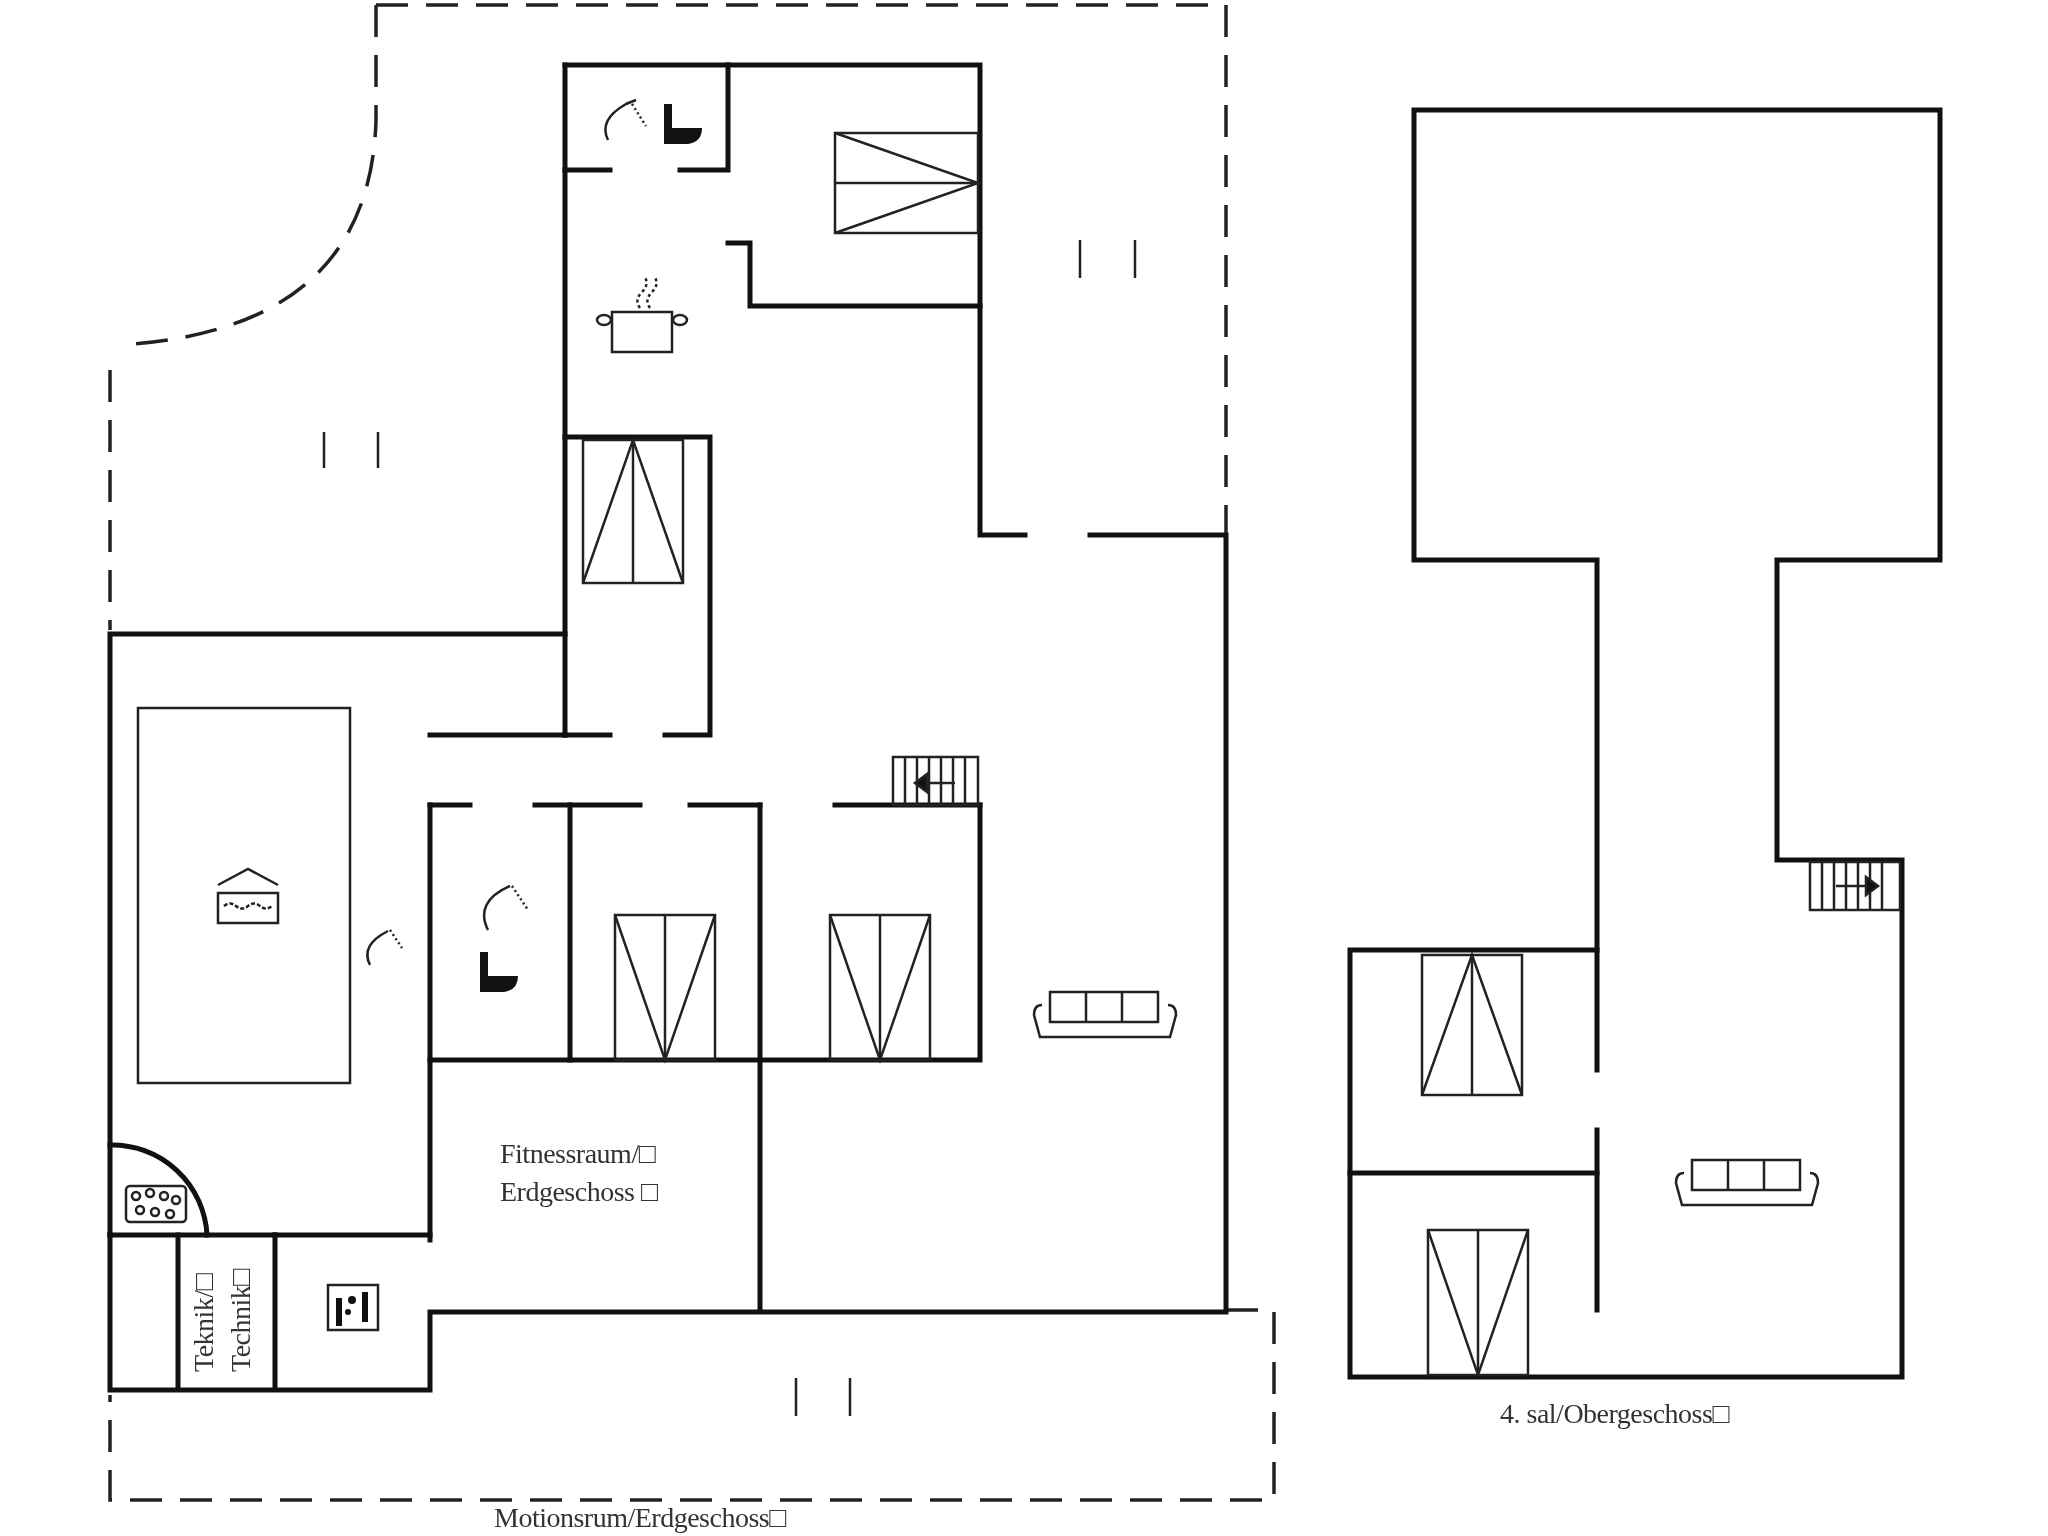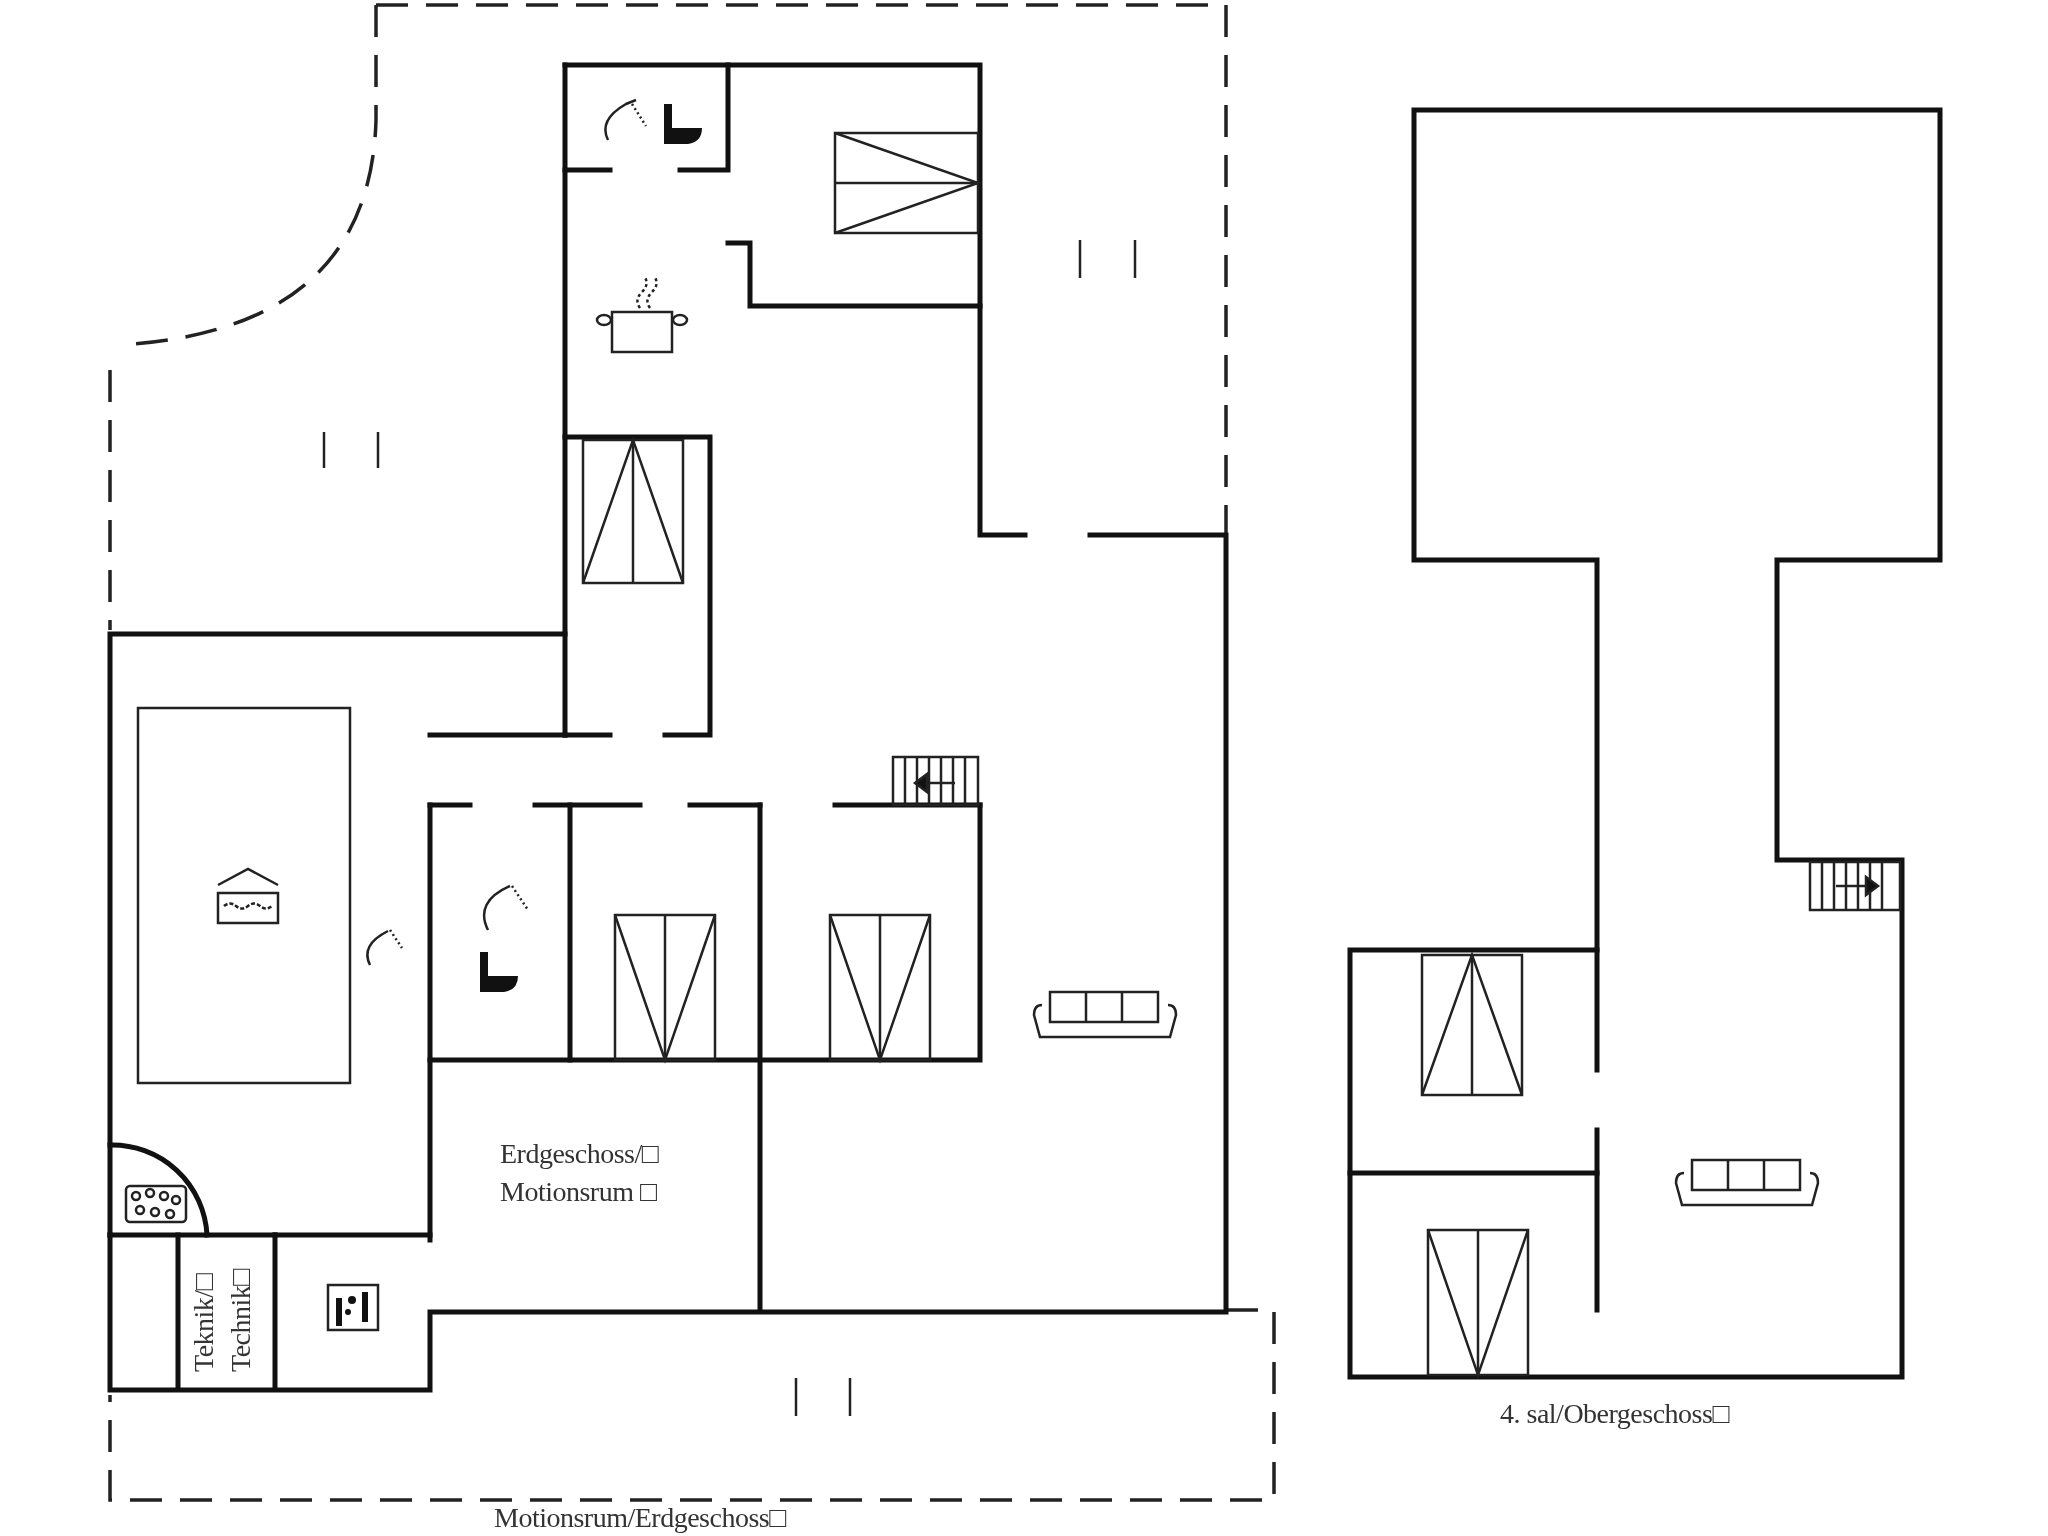--- a/index.html
+++ b/index.html
@@ -174,18 +174,18 @@
       <line x1="1846" y1="862" x2="1846" y2="910"></line>
         <line x1="1858" y1="862" x2="1858" y2="910"></line>
       <line x1="1870" y1="862" x2="1870" y2="910"></line>
         <line x1="1882" y1="862" x2="1882" y2="910"></line>
       <line x1="1836" y1="886" x2="1868" y2="886"></line>
       <path d="M1878 886 l-12 -9 l0 18 z" fill="#111"></path>
     </g>
   </g>
 </svg>
 
-<div class="lbl" style="left:500px;top:1138px;">Erdgeschoss/□</div>
-<div class="lbl" style="left:500px;top:1176px;">Motionsrum □</div>
+<div class="lbl" style="left:500px;top:1138px;">Fitnessraum/□</div>
+<div class="lbl" style="left:500px;top:1176px;">Erdgeschoss □</div>
 <div class="lbl vert" style="left:188px;top:1372px;">Teknik/□</div>
 <div class="lbl vert" style="left:225px;top:1372px;">Technik□</div>
 <div class="lbl" style="left:494px;top:1502px;">Motionsrum/Erdgeschoss□</div>
 <div class="lbl" style="left:1500px;top:1398px;">4. sal/Obergeschoss□</div>
 
 </body></html>

